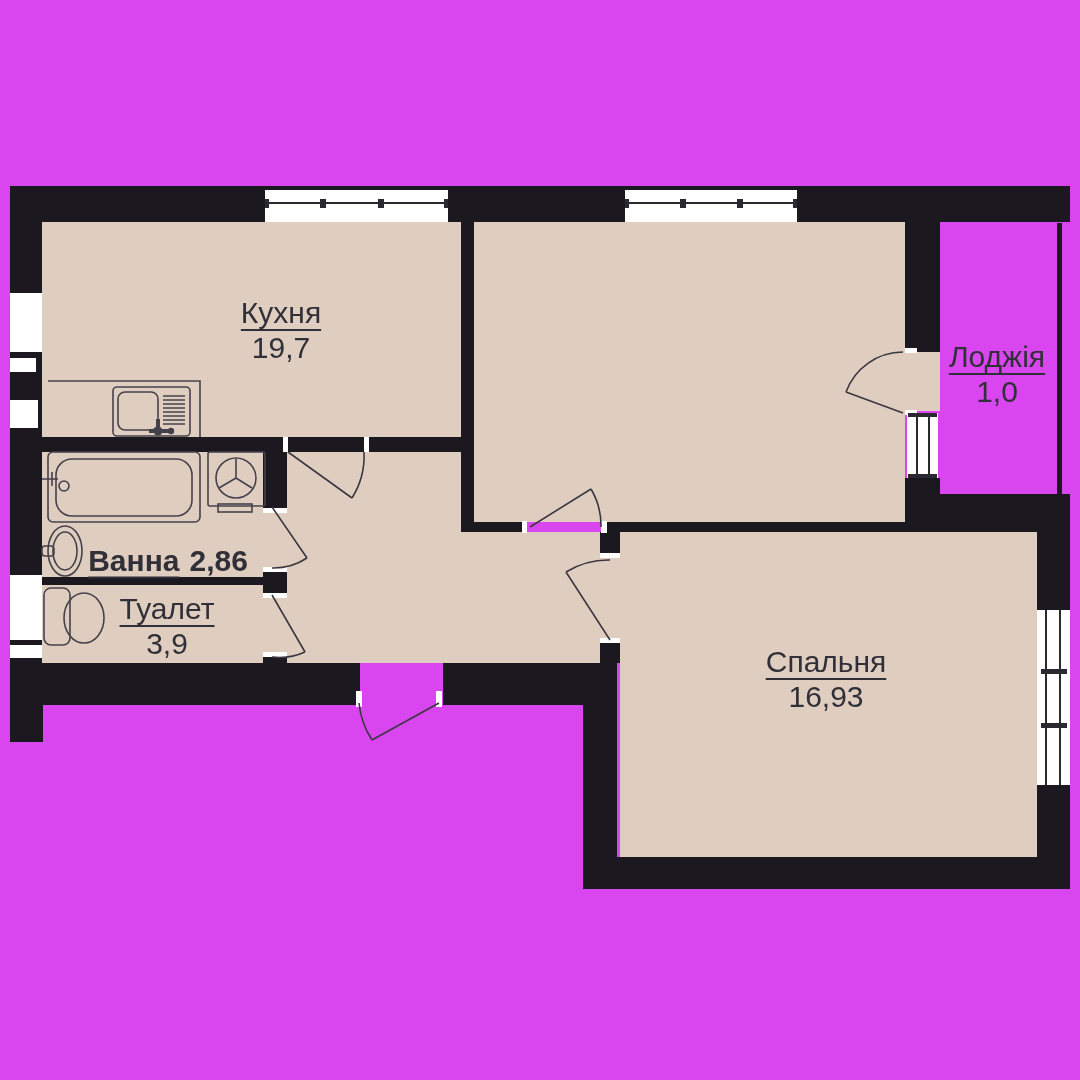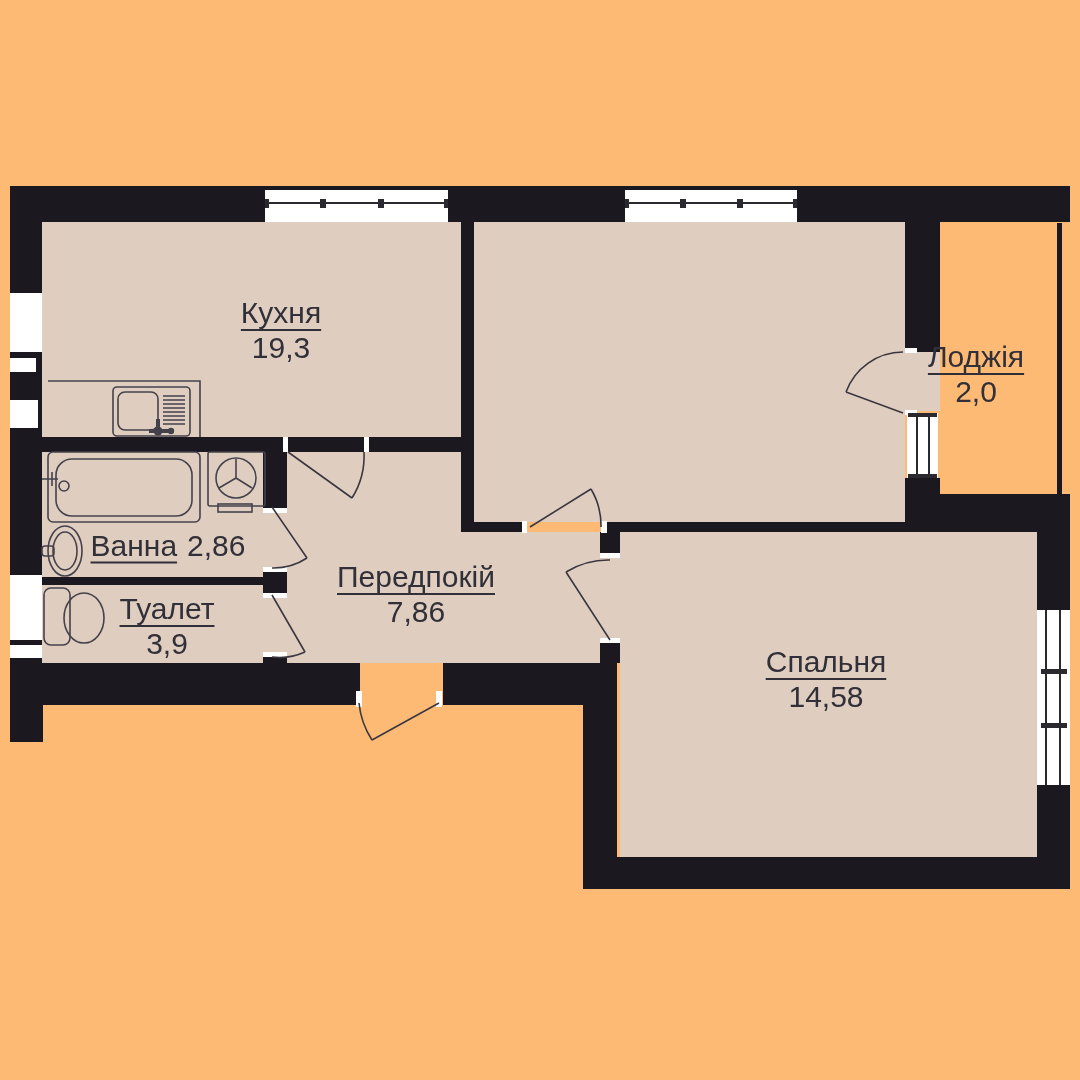--- a/index.html
+++ b/index.html
@@ -1,16 +1,16 @@
 <!DOCTYPE html>
 <html><head>
 <meta charset="utf-8">
 <style>
   html,body{margin:0;padding:0;background:#fff;}
-  #canvas{position:relative;width:1080px;height:1080px;background:#fdba74;overflow:hidden;
+  #canvas{position:relative;width:1080px;height:1080px;background:#d946ef;overflow:hidden;
           font-family:"Liberation Sans","DejaVu Sans",sans-serif;}
   #plan-svg{position:absolute;left:0;top:0;}
   .room-label{position:absolute;transform:translate(-50%,-50%);text-align:center;
               color:#312f38;font-size:30px;line-height:35px;white-space:nowrap;}
   .rname{text-decoration:underline;text-decoration-thickness:2px;text-underline-offset:6px;}
   .row .rname{margin-right:10px;}
   .row{display:flex;align-items:baseline;}
 </style>
 </head>
 <body>
@@ -148,42 +148,38 @@
     <g fill="#45414b">
       <circle cx="158" cy="431" r="4.5"></circle>
       <circle cx="171" cy="431" r="3.2"></circle>
       <rect x="149" y="429" width="22" height="4"></rect>
       <rect x="156" y="419" width="4" height="12"></rect>
     </g>
   </svg>
 
   <div class="room-label" style="left:281px;top:330px;">
     <div class="rname">Кухня</div>
-    <div class="rarea">19,3</div>
+    <div class="rarea">19,7</div>
   </div>
 
 
-  <div class="room-label" style="left:976px;top:374px;">
+  <div class="room-label" style="left:997px;top:374px;">
     <div class="rname">Лоджія</div>
-    <div class="rarea">2,0</div>
+    <div class="rarea">1,0</div>
   </div>
 
-  <div class="room-label row" style="left:168px;top:545px;">
+  <div class="room-label row" style="left:168px;top:560px;font-weight:bold;">
     <span class="rname">Ванна</span>
     <span class="rarea">2,86</span>
   </div>
 
   <div class="room-label" style="left:167px;top:626px;">
     <div class="rname">Туалет</div>
     <div class="rarea">3,9</div>
   </div>
 
-  <div class="room-label" style="left:416px;top:594px;">
-    <div class="rname">Передпокій</div>
-    <div class="rarea">7,86</div>
-  </div>
 
   <div class="room-label" style="left:826px;top:679px;">
     <div class="rname">Спальня</div>
-    <div class="rarea">14,58</div>
+    <div class="rarea">16,93</div>
   </div>
 
 </div>
 
 </body></html>

